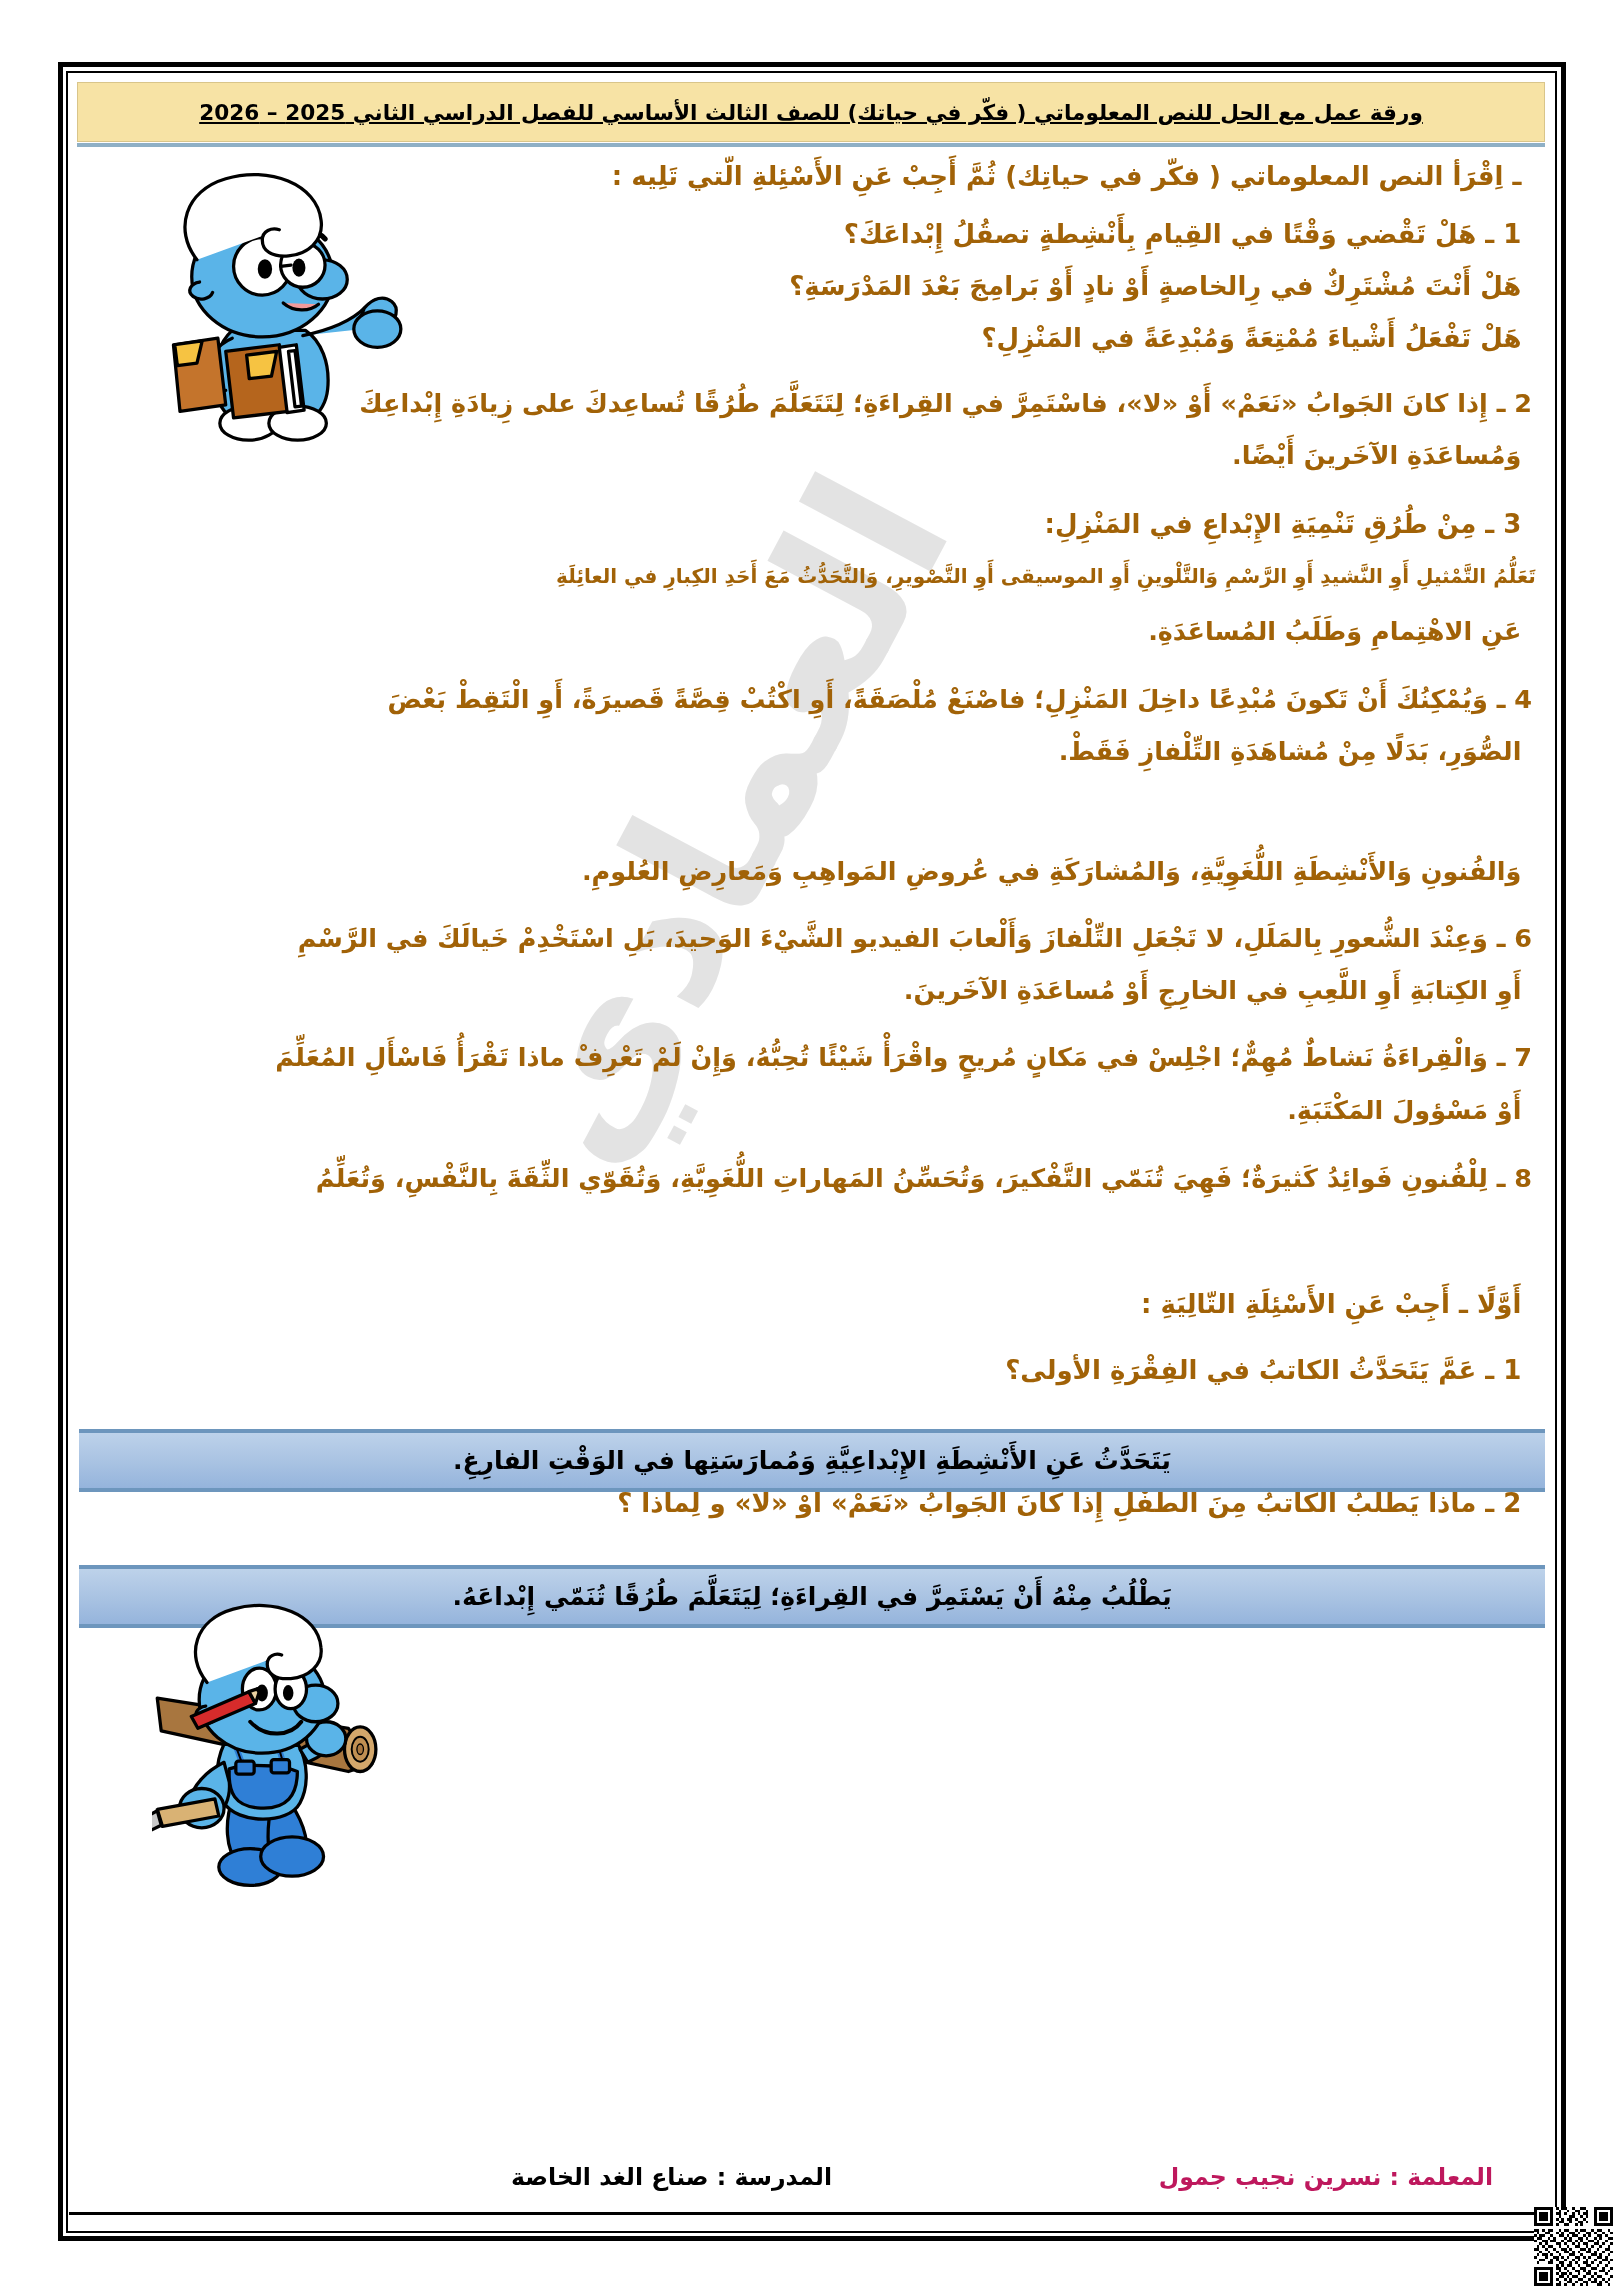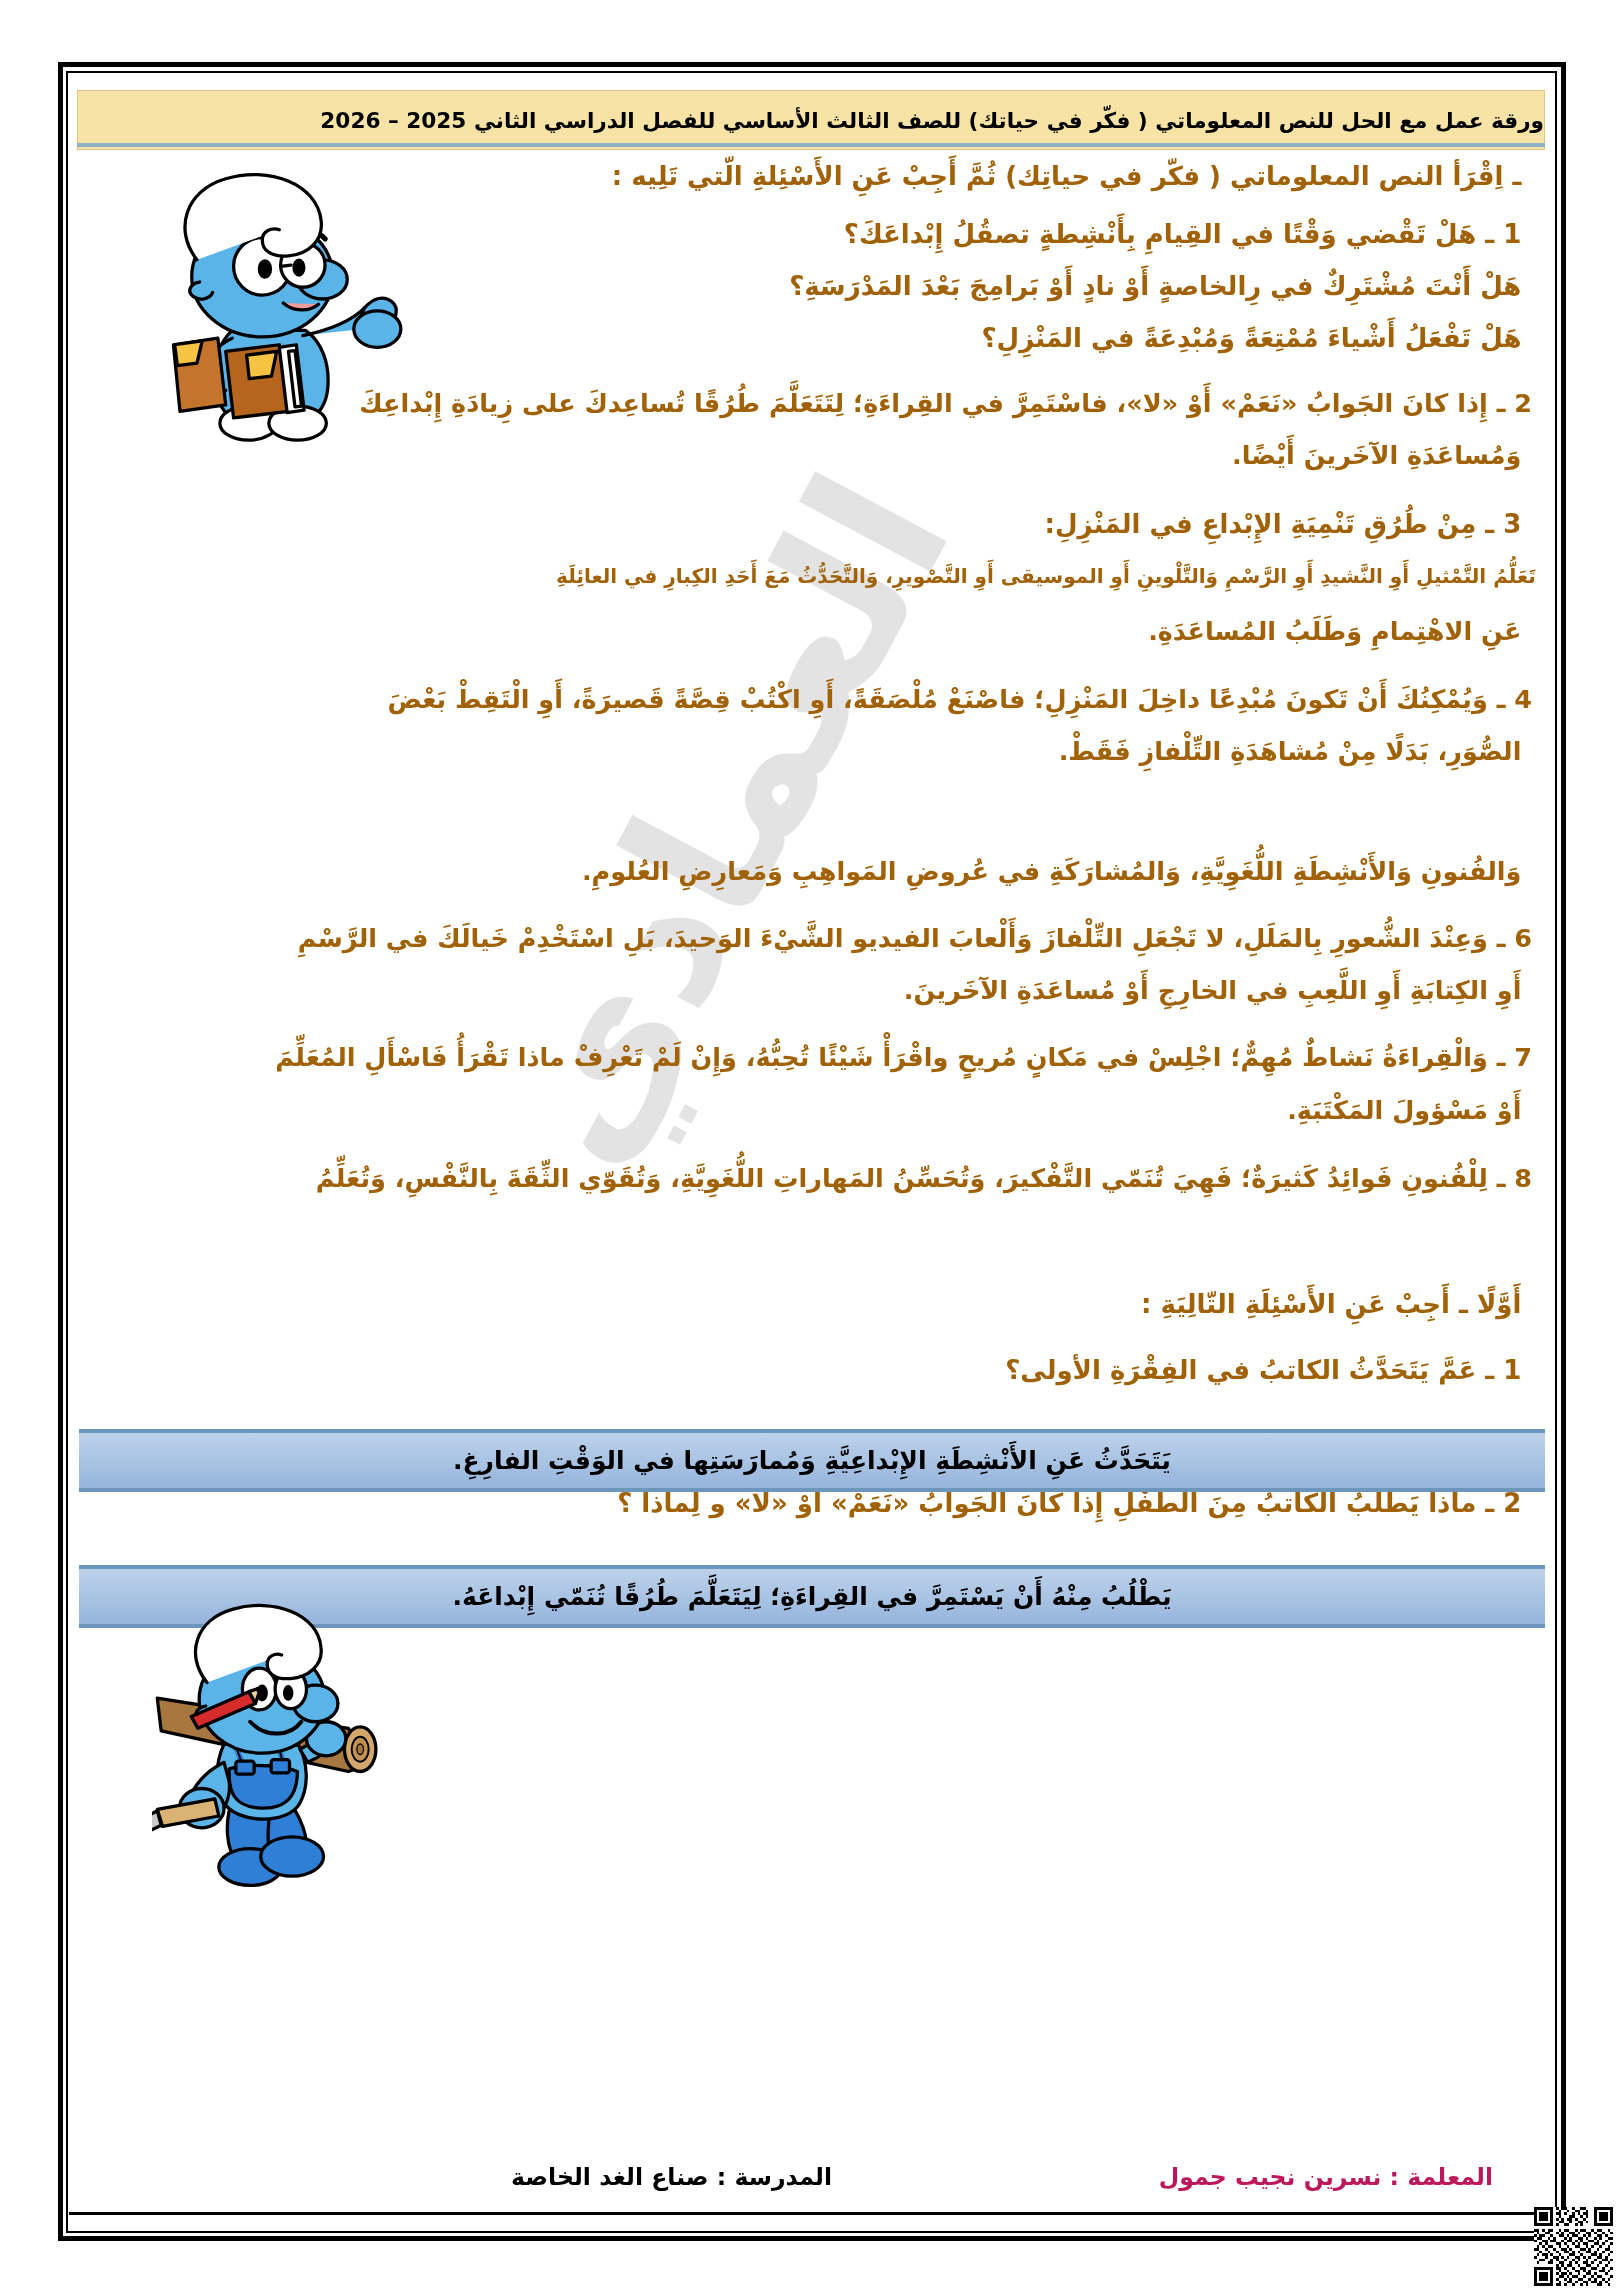--- a/index.html
+++ b/index.html
@@ -64,30 +64,31 @@
     top: 340px;
     font-size: 196px;
     transform: rotate(-62deg);
     letter-spacing: 10.5px;
   }
 
   
   .header-band {
     position: absolute;
     left: 77px;
-    top: 90px;
+    top: 82px;
     width: 1468px;
     height: 60px;
     background: #f7e3a5;
     border: 0.7px solid #d9c58a;
     box-sizing: border-box;
     z-index: 4;
     display: flex;
     align-items: center;
-    justify-content: flex-start;
+    justify-content: center;
+    text-decoration: underline;
   }
   .header-band .htxt {
     font-family: "DejaVu Sans", "Liberation Sans", sans-serif;
     font-weight: bold;
     font-size: 21.6px;
     color: #000000;
     direction: rtl;
     text-align: center;
     letter-spacing: 0px;
   }

